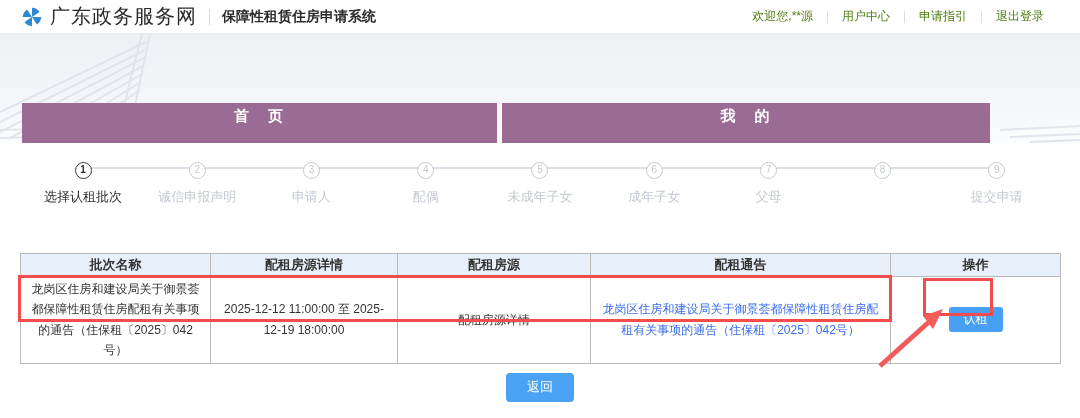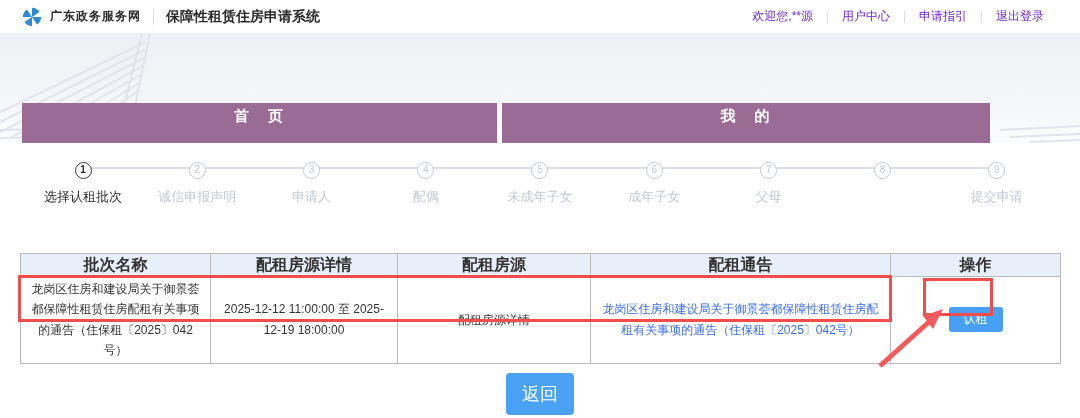--- a/index.html
+++ b/index.html
@@ -3,24 +3,24 @@
 <meta charset="utf-8">
 <style>
   * { margin:0; padding:0; box-sizing:border-box; }
   html,body { width:1080px; height:418px; overflow:hidden; background:#fff;
     font-family:"Liberation Sans","DejaVu Sans",sans-serif; }
 
   
   .topbar { height:34px; background:#fff; border-bottom:1px solid #ebebeb;
     display:flex; align-items:center; padding:0 22px; }
   .logo-icon { width:20px; height:20px; margin-right:8px; flex:none; }
-  .site-name { font-size:12px; font-weight:bold; color:#2b2b2b; letter-spacing:1px; }
+  .site-name { font-size:20px; font-weight:normal; color:#2b2b2b; letter-spacing:1px; }
   .brand-divider { width:1px; height:16px; background:#d9d9d9; margin:0 12px; }
   .system-name { font-size:14px; font-weight:bold; color:#2b2b2b; }
-  .topnav { margin-left:auto; display:flex; align-items:center; font-size:12px; color:#6d28d9; }
+  .topnav { margin-left:auto; display:flex; align-items:center; font-size:12px; color:#4d7c0f; }
   .topnav .nav-item { padding:0 14px; cursor:pointer; white-space:nowrap; }
   .topnav .sep { width:1px; height:12px; background:#dcdcdc; }
 
   
   .banner { position:relative; height:109px;
     background:linear-gradient(180deg,#eef0f4 0%,#f6f7fa 70%,#fbfcfd 100%); }
   .banner svg.bridge { position:absolute; left:0; top:0; }
   .bar { position:absolute; bottom:0; height:40px; background:#9a6b95;
     color:#fff; font-size:15px; font-weight:bold; text-align:center;
     line-height:26px; letter-spacing:2px; }
@@ -38,37 +38,37 @@
     font-size:10px; line-height:14px; }
   .step .lbl { margin-top:9px; font-size:13px; color:#c3c8d1; }
   .step.active .dot { border-color:#3a3a3a; color:#2b2b2b; font-weight:bold; }
   .step.active .lbl { color:#2b2b2b; font-weight:normal; }
 
   
   .table-wrap { position:relative; margin:47px 20px 0; width:1040px; }
   table { width:100%; border-collapse:collapse; table-layout:fixed; font-size:12px; }
   col.c1{width:190px} col.c2{width:187px} col.c3{width:193px} col.c4{width:300px} col.c5{width:170px}
   th { background:#e7effa; border:1px solid #b9b9b9; height:23px; font-weight:bold;
-    color:#333; font-size:16px; }
+    color:#333; font-size:13px; }
   td { background:#fff; border:1px solid #b9b9b9; height:43px; text-align:center;
     color:#333; padding:2px 10px; line-height:1.7; }
   .link-blue { color:#3b6cf0; cursor:pointer; }
   .btn-rent { background:#47a0f3; color:#fff; border:none; border-radius:3px;
     font-size:12px; padding:4px 15px; cursor:pointer; }
 
   
   .anno-row { position:absolute; left:-2px; top:22px; width:874px; height:47px;
     border:3px solid #f24c4c; pointer-events:none; }
   .anno-btn { position:absolute; left:903px; top:25px; width:70px; height:38px;
     border:3px solid #f24c4c; pointer-events:none; }
   .anno-arrow { position:absolute; left:845px; top:276px; pointer-events:none; }
 
   
   .btn-back { display:block; margin:9px auto 0; background:#4aa2f5; color:#fff;
-    border:none; border-radius:4px; font-size:18px; width:68px; height:42px; cursor:pointer; }
+    border:none; border-radius:4px; font-size:13px; width:68px; height:29px; cursor:pointer; }
 </style>
 </head>
 <body>
 
 <div class="topbar">
   <svg class="logo-icon" viewBox="0 0 24 24">
     <g fill="#2f88d4">
       <path d="M12 12 L12 1 A11 11 0 0 1 21 6 Z"></path>
       <path d="M12 12 L23 12 A11 11 0 0 1 18 21 Z"></path>
       <path d="M12 12 L12 23 A11 11 0 0 1 3 18 Z"></path>

